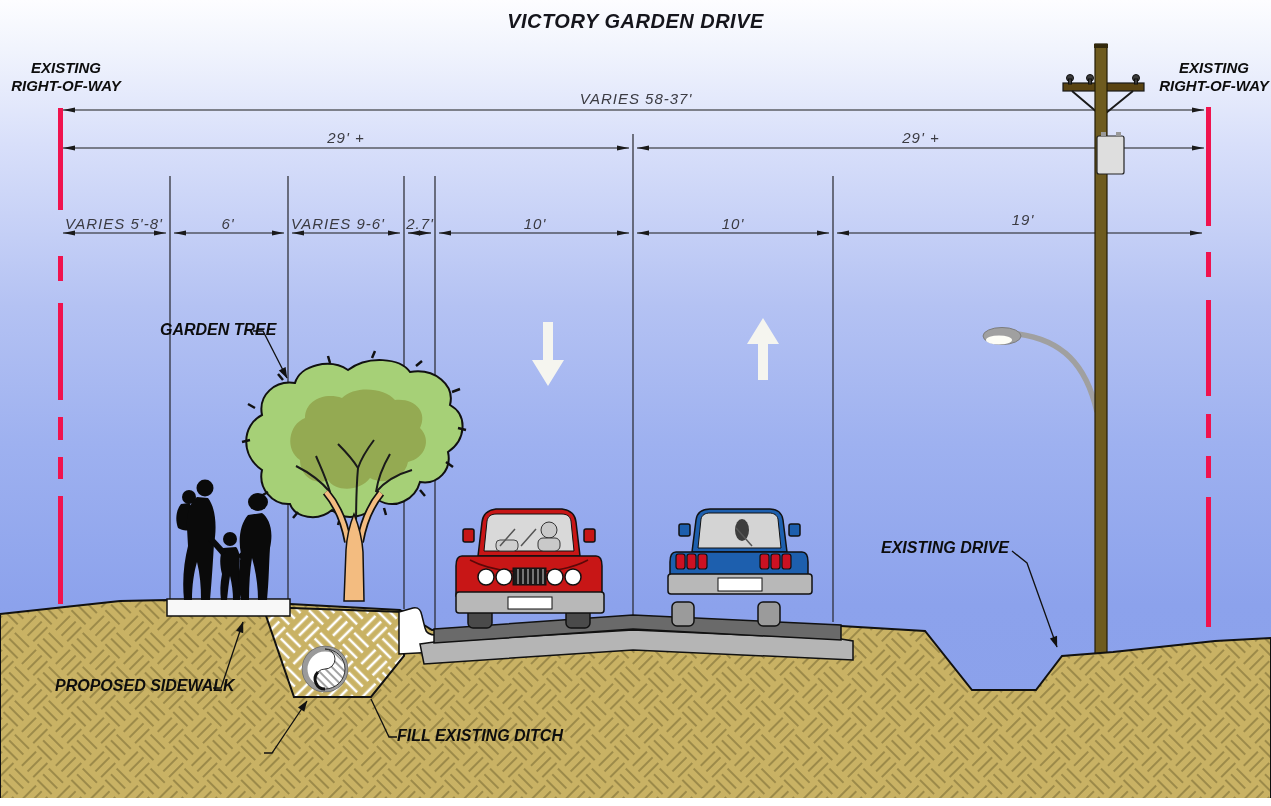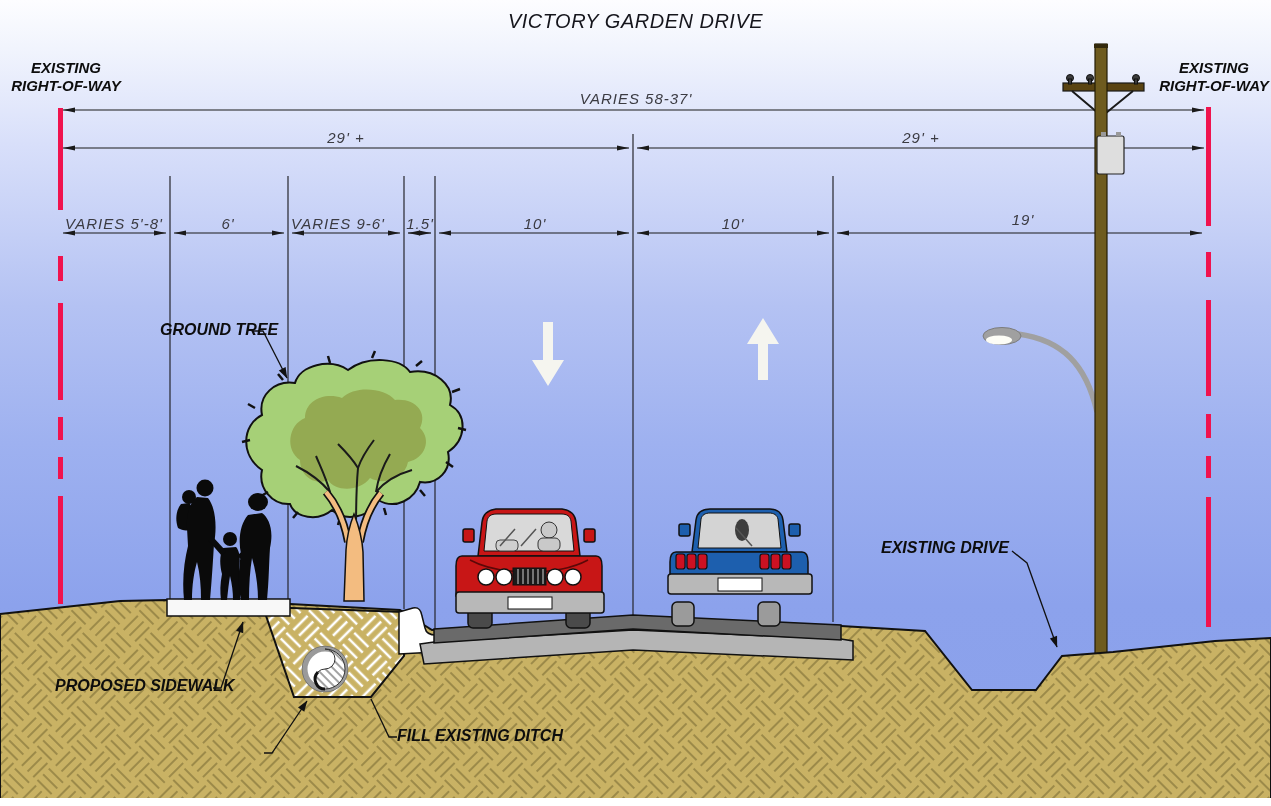--- a/index.html
+++ b/index.html
@@ -2,21 +2,21 @@
 <html><head>
 <meta charset="utf-8">
 <style>
   html,body{margin:0;padding:0;background:#fff;}
   .stage{
     position:relative;width:1271px;height:806px;overflow:hidden;
     background:linear-gradient(180deg,#fdfdff 0%,#f1f4fd 6%,#d8dffa 18%,#b4c2f3 38%,#9eb1f0 55%,#8ca2ec 75%,#8aa0ea 100%);
     font-family:"Liberation Sans",sans-serif;
   }
   .stage svg{position:absolute;left:0;top:0;}
-  .title{position:absolute;left:0;width:100%;text-align:center;font-weight:normal;font-style:italic;
+  .title{position:absolute;left:0;width:100%;text-align:center;font-weight:bold;font-style:italic;
          font-size:20px;color:#15151c;letter-spacing:.5px;white-space:nowrap;}
   .rowlbl{position:absolute;text-align:center;font-weight:bold;font-style:italic;font-size:15px;
           color:#0d0d0d;line-height:18px;white-space:nowrap;transform:translateX(-50%);}
   .dim{position:absolute;font-style:italic;font-size:15px;color:#3b3b42;letter-spacing:1px;
        white-space:nowrap;transform:translateX(-50%);}
   .lbl{position:absolute;font-weight:bold;font-style:italic;font-size:16px;color:#0d0d0d;white-space:nowrap;}
 </style>
 </head>
 <body>
 
@@ -240,23 +240,23 @@
   <div>EXISTING</div>
   <div>RIGHT-OF-WAY</div>
 </div>
 
 <div class="dim" style="left:636px;top:90px">VARIES 58-37'</div>
 <div class="dim" style="left:346px;top:129px">29' +</div>
 <div class="dim" style="left:921px;top:129px">29' +</div>
 <div class="dim" style="left:114px;top:215px">VARIES 5'-8'</div>
 <div class="dim" style="left:228px;top:215px">6'</div>
 <div class="dim" style="left:338px;top:215px">VARIES 9-6'</div>
-<div class="dim" style="left:420px;top:215px">1.5'</div>
+<div class="dim" style="left:420px;top:215px">2.7'</div>
 <div class="dim" style="left:535px;top:215px">10'</div>
 <div class="dim" style="left:733px;top:215px">10'</div>
 <div class="dim" style="left:1023px;top:211px">19'</div>
 
-<div class="lbl" style="left:160px;top:321px">GROUND TREE</div>
+<div class="lbl" style="left:160px;top:321px">GARDEN TREE</div>
 <div class="lbl" style="left:881px;top:539px">EXISTING DRIVE</div>
 <div class="lbl" style="left:55px;top:677px">PROPOSED  SIDEWALK</div>
 <div class="lbl" style="left:397px;top:727px">FILL EXISTING DITCH</div>
 
 </div>
 
 </body></html>

